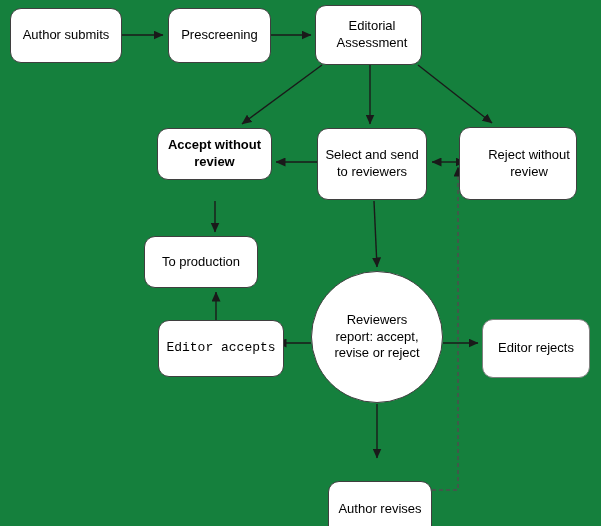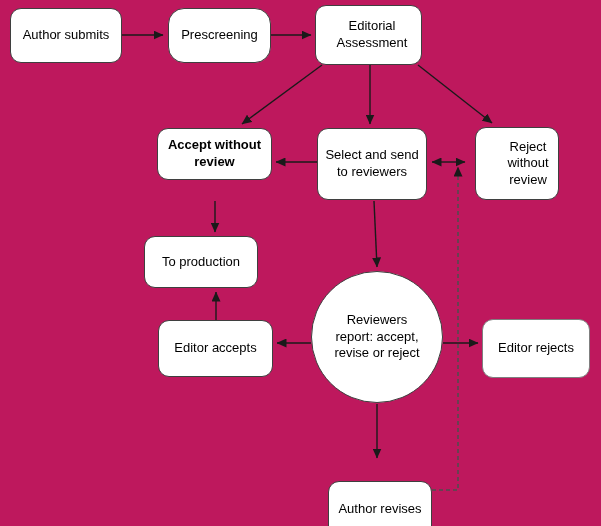--- a/index.html
+++ b/index.html
@@ -1,20 +1,20 @@
 <!DOCTYPE html>
 <html><head>
 <meta charset="utf-8">
 <style>
   html, body { margin: 0; padding: 0; background: #ffffff; }
   #stage {
     position: relative;
     width: 601px;
     height: 526px;
-    background: #be185d;
+    background: #15803d;
     font-family: "Liberation Sans", sans-serif;
     color: #000000;
     overflow: hidden;
   }
   #connectors {
     position: absolute;
     left: 0; top: 0;
     width: 601px; height: 526px;
   }
   .node {
@@ -68,45 +68,45 @@
       <line x1="215" y1="201" x2="215" y2="232" marker-end="url(#ah)"></line>
     </g>
 
     <polyline points="432,490 458,490 458,167" stroke="#4d4d4d" stroke-width="1.5" fill="none" stroke-dasharray="4 3" marker-end="url(#ah)"></polyline>
   </svg>
 
   <div class="node" style="left:10px; top:8px; width:112px; height:55px;">
     <span class="lbl">Author submits</span>
   </div>
 
-  <div class="node" style="left:168px; top:8px; width:103px; height:55px;border-radius:16px;">
+  <div class="node" style="left:168px; top:8px; width:103px; height:55px;">
     <span class="lbl">Prescreening</span>
   </div>
 
   <div class="node" style="left:315px; top:5px; width:107px; height:60px;justify-content:flex-end;">
     <span class="lbl" style="max-width:90px;">Editorial Assessment</span>
   </div>
 
   <div class="node" style="left:157px; top:128px; width:115px; height:52px;font-weight:bold;">
     <span class="lbl" style="max-width:100px;">Accept without review</span>
   </div>
 
   <div class="node" style="left:317px; top:128px; width:110px; height:72px;justify-content:center;">
     <span class="lbl" style="max-width:100px;">Select and send to reviewers</span>
   </div>
 
-  <div class="node" style="left:475px; top:127px; width:84px; height:73px;padding-left:26px;">
+  <div class="node" style="left:459px; top:127px; width:118px; height:73px;padding-left:26px;">
     <span class="lbl" style="max-width:96px;">Reject without review</span>
   </div>
 
   <div class="node" style="left:144px; top:236px; width:114px; height:52px;">
     <span class="lbl">To production</span>
   </div>
 
-  <div class="node" style="left:158px; top:320px; width:115px; height:57px;">
+  <div class="node" style="left:158px; top:320px; width:126px; height:57px;font-family:Liberation Mono, monospace;">
     <span class="lbl">Editor accepts</span>
   </div>
 
   <div class="node circle-node" style="left:311px; top:271px; width:132px; height:132px;">
     <span class="lbl" style="max-width:100px;">Reviewers report: accept, revise or reject</span>
   </div>
 
   <div class="node gray-border" style="left:482px; top:319px; width:108px; height:59px;">
     <span class="lbl">Editor rejects</span>
   </div>

